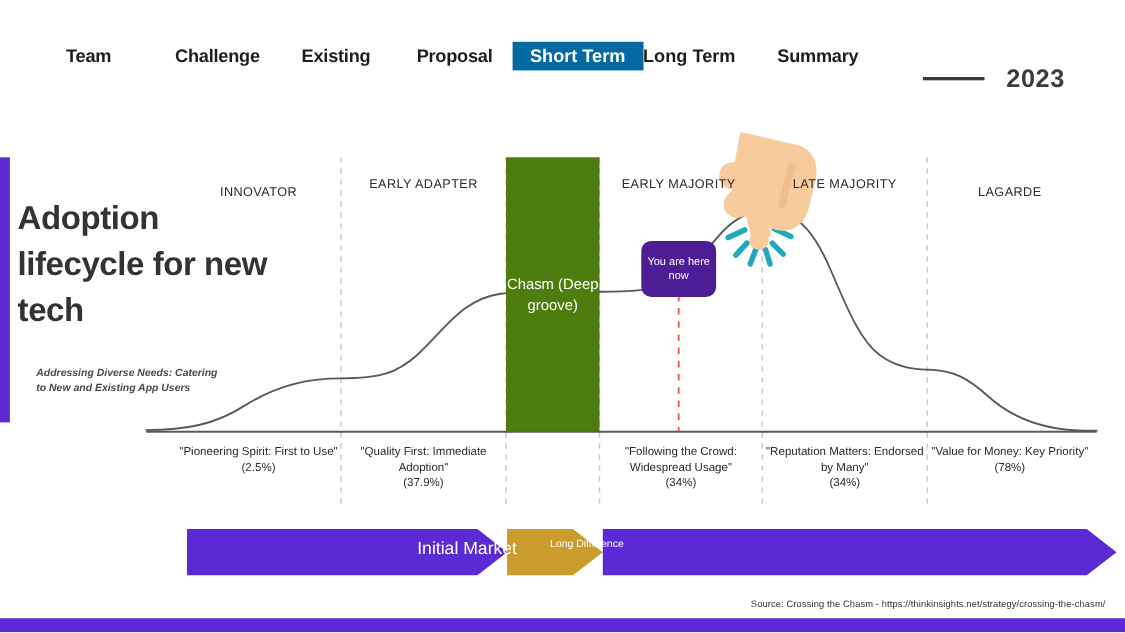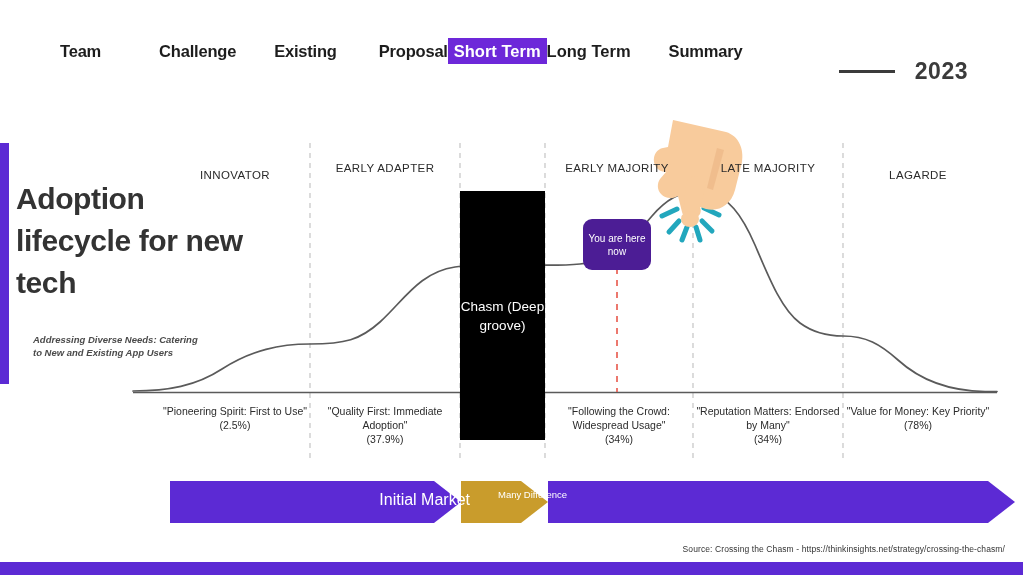--- a/index.html
+++ b/index.html
@@ -43,23 +43,24 @@
     align-items: center;
   }
   .nav-sub {
     font-size: 16.5px;
     font-weight: bold;
     color: #1d1d1d;
     line-height: 26px;
     white-space: nowrap;
   }
   .nav-sub.active {
-    background: #6d28d9;
+    background: #0369a1;
     color: #ffffff;
-    padding: 0 6px;
+    padding: 0 16px;
+    margin-left: 18px;
   }
 
   
   .year-wrap {
     position: absolute;
     right: 55px;
     top: 58px;
     display: flex;
     align-items: center;
     gap: 20px;
@@ -144,25 +145,24 @@
     color: #2b2b2b;
   }
 
   
   .chasm {
     position: absolute;
     left: 460px;
     top: 143px;
     width: 85px;
     height: 249px;
-    background: #000000;
+    background: #4d7c0f;
     display: flex;
     align-items: center;
     justify-content: center;
-    margin-top: 48px;
   }
   .chasm-label {
     color: #ffffff;
     font-size: 13.5px;
     line-height: 19px;
     text-align: center;
   }
 
   
   .callout {
@@ -345,19 +345,19 @@
     <div>(78%)</div>
   </div>
 
   <div class="arrows">
     <svg width="1023" height="48" viewBox="0 0 1023 48" xmlns="http://www.w3.org/2000/svg">
       <path fill="#5c2ad4" d="M 170,3 L 434,3 L 461,24 L 434,45 L 170,45 Z"></path>
       <path fill="#c99c2c" d="M 461,3 L 521,3 L 548,24 L 521,45 L 461,45 Z"></path>
       <path fill="#5c2ad4" d="M 548,3 L 988,3 L 1015,24 L 988,45 L 548,45 Z"></path>
     </svg>
     <div class="arrow-label big" style="left:170px; width:264px;">Initial Market</div>
-    <div class="arrow-label small" style="left:461px; width:70px;">Many Difference</div>
+    <div class="arrow-label small" style="left:461px; width:70px;">Long Difference</div>
   </div>
 
   <div class="source">Source: Crossing the Chasm - https://thinkinsights.net/strategy/crossing-the-chasm/</div>
 
   <div class="bottom-band"></div>
 </div>
 
 </body></html>

